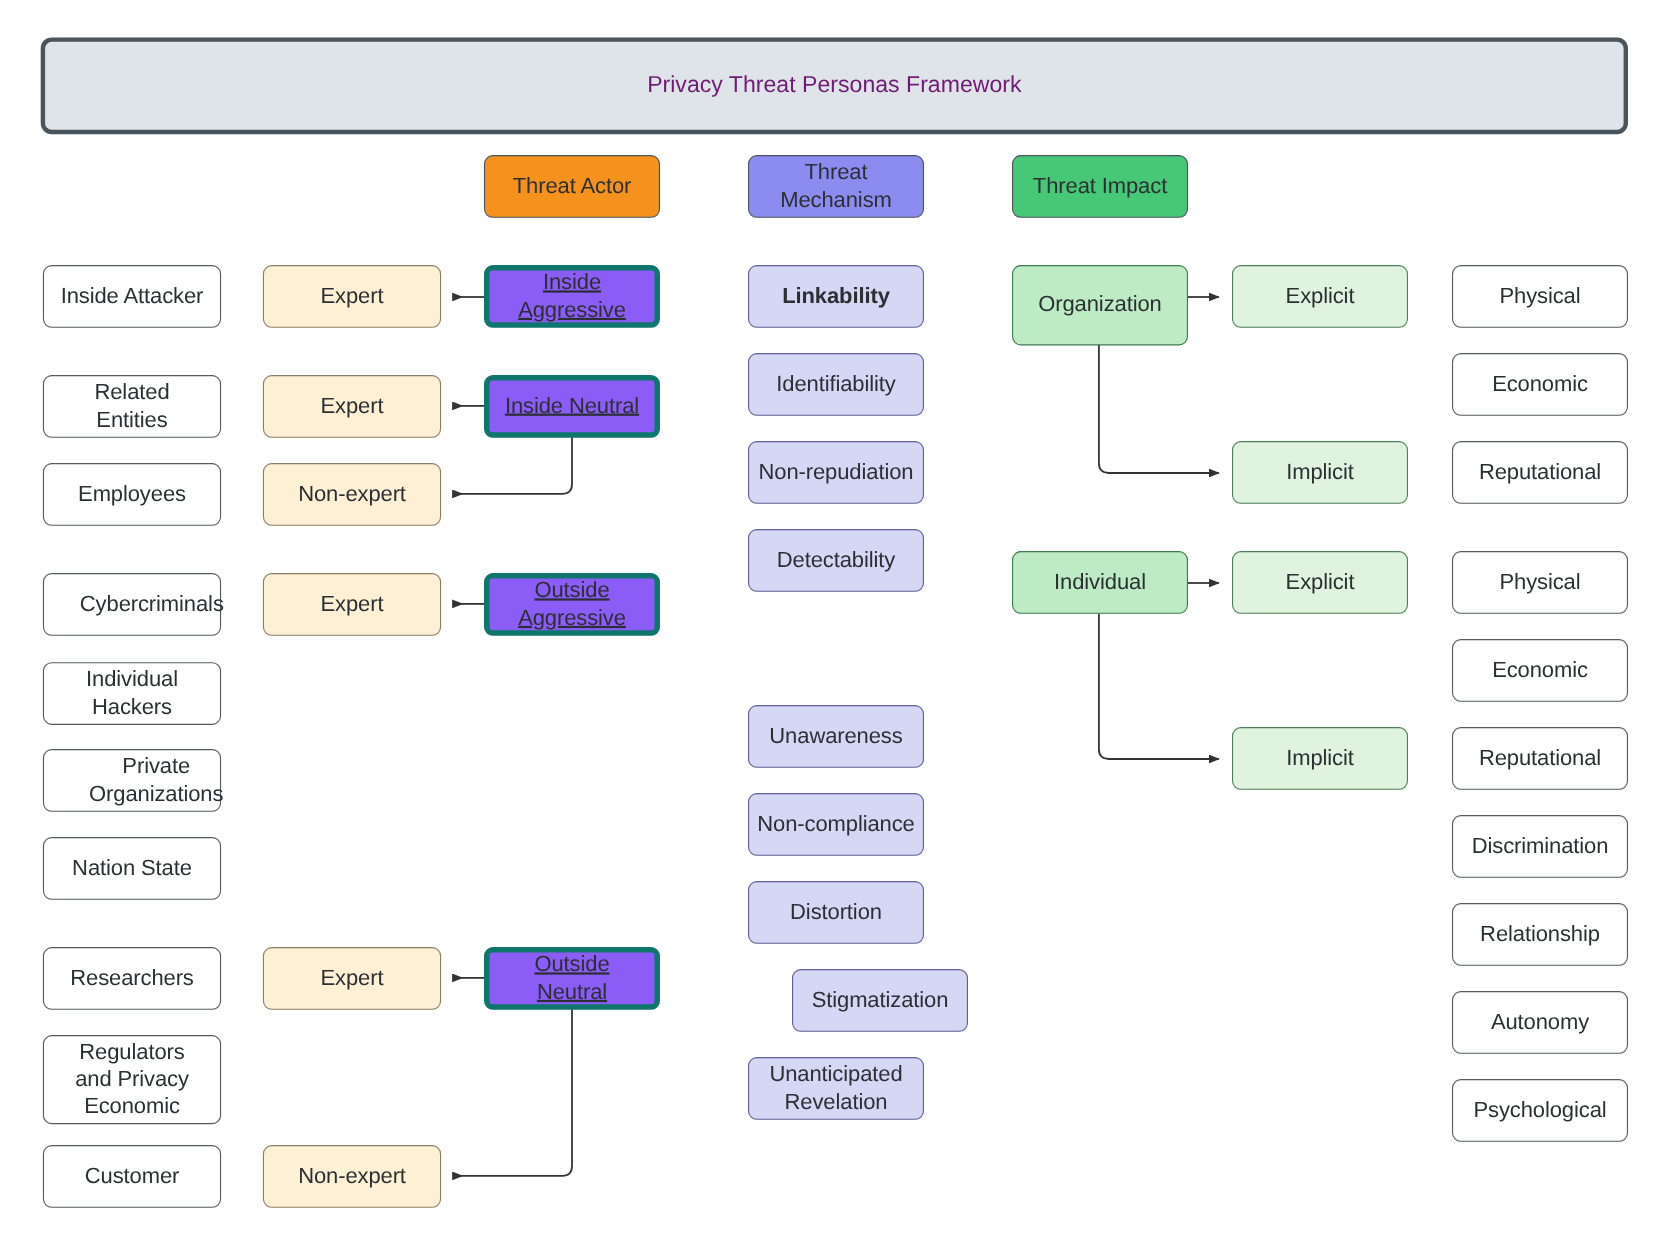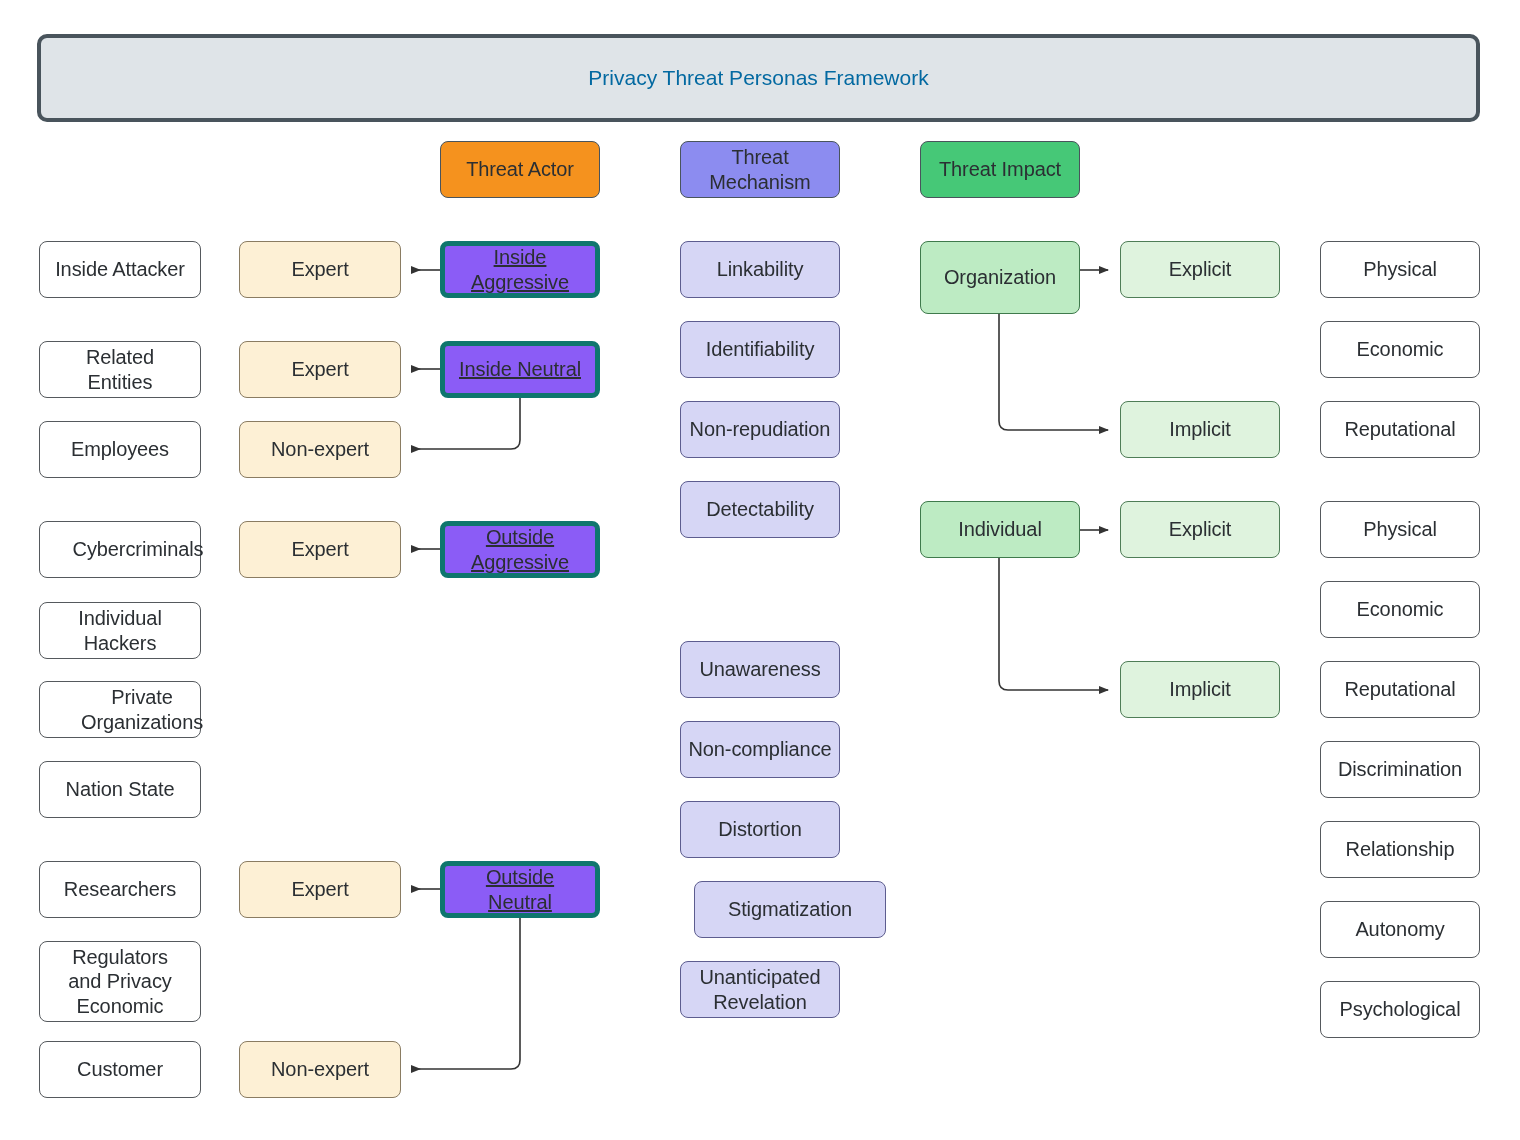--- a/index.html
+++ b/index.html
@@ -49,21 +49,21 @@
   .title-banner {
     position: absolute;
     box-sizing: border-box;
     display: flex;
     align-items: center;
     justify-content: center;
     background: #dfe4e8;
     border: 4px solid #49545c;
     border-radius: 10px;
     font-size: 21px;
-    color: #0369a1;
+    color: #701a75;
   }
 
   
   .hdr {
     border: 1px solid #49545c;
     border-radius: 8px;
   }
   .hdr-actor    { background: #f5921e; }
   .hdr-mech     { background: #8c8cf0; }
   .hdr-impact   { background: #46c濃;}
@@ -171,28 +171,28 @@
   <div class="node expertise" style="left:239px; top:1041px; width:162px; height:57px;">Non-expert</div>
 
   <div class="node actor-type" style="left:440px; top:241px; width:160px; height:57px;">Inside
 Aggressive</div>
   <div class="node actor-type" style="left:440px; top:341px; width:160px; height:57px;">Inside Neutral</div>
   <div class="node actor-type" style="left:440px; top:521px; width:160px; height:57px;">Outside
 Aggressive</div>
   <div class="node actor-type" style="left:440px; top:861px; width:160px; height:57px;">Outside
 Neutral</div>
 
-  <div class="node mechanism" style="left:680px; top:241px; width:160px; height:57px;">Linkability</div>
+  <div class="node mechanism" style="left:680px; top:241px; width:160px; height:57px;font-weight:bold;">Linkability</div>
   <div class="node mechanism" style="left:680px; top:321px; width:160px; height:57px;">Identifiability</div>
   <div class="node mechanism" style="left:680px; top:401px; width:160px; height:57px;">Non-repudiation</div>
   <div class="node mechanism" style="left:680px; top:481px; width:160px; height:57px;">Detectability</div>
   <div class="node mechanism" style="left:680px; top:641px; width:160px; height:57px;">Unawareness</div>
   <div class="node mechanism" style="left:680px; top:721px; width:160px; height:57px;">Non-compliance</div>
   <div class="node mechanism" style="left:680px; top:801px; width:160px; height:57px;">Distortion</div>
-  <div class="node mechanism" style="left:694px; top:881px; width:192px; height:57px;">Stigmatization</div>
+  <div class="node mechanism" style="left:720px; top:881px; width:160px; height:57px;">Stigmatization</div>
   <div class="node mechanism" style="left:680px; top:961px; width:160px; height:57px;">Unanticipated
 Revelation</div>
 
   <div class="node impact-target" style="left:920px; top:241px; width:160px; height:73px;">Organization</div>
   <div class="node impact-target" style="left:920px; top:501px; width:160px; height:57px;">Individual</div>
 
   <div class="node impact-kind" style="left:1120px; top:241px; width:160px; height:57px;">Explicit</div>
   <div class="node impact-kind" style="left:1120px; top:401px; width:160px; height:57px;">Implicit</div>
   <div class="node impact-kind" style="left:1120px; top:501px; width:160px; height:57px;">Explicit</div>
   <div class="node impact-kind" style="left:1120px; top:661px; width:160px; height:57px;">Implicit</div>

